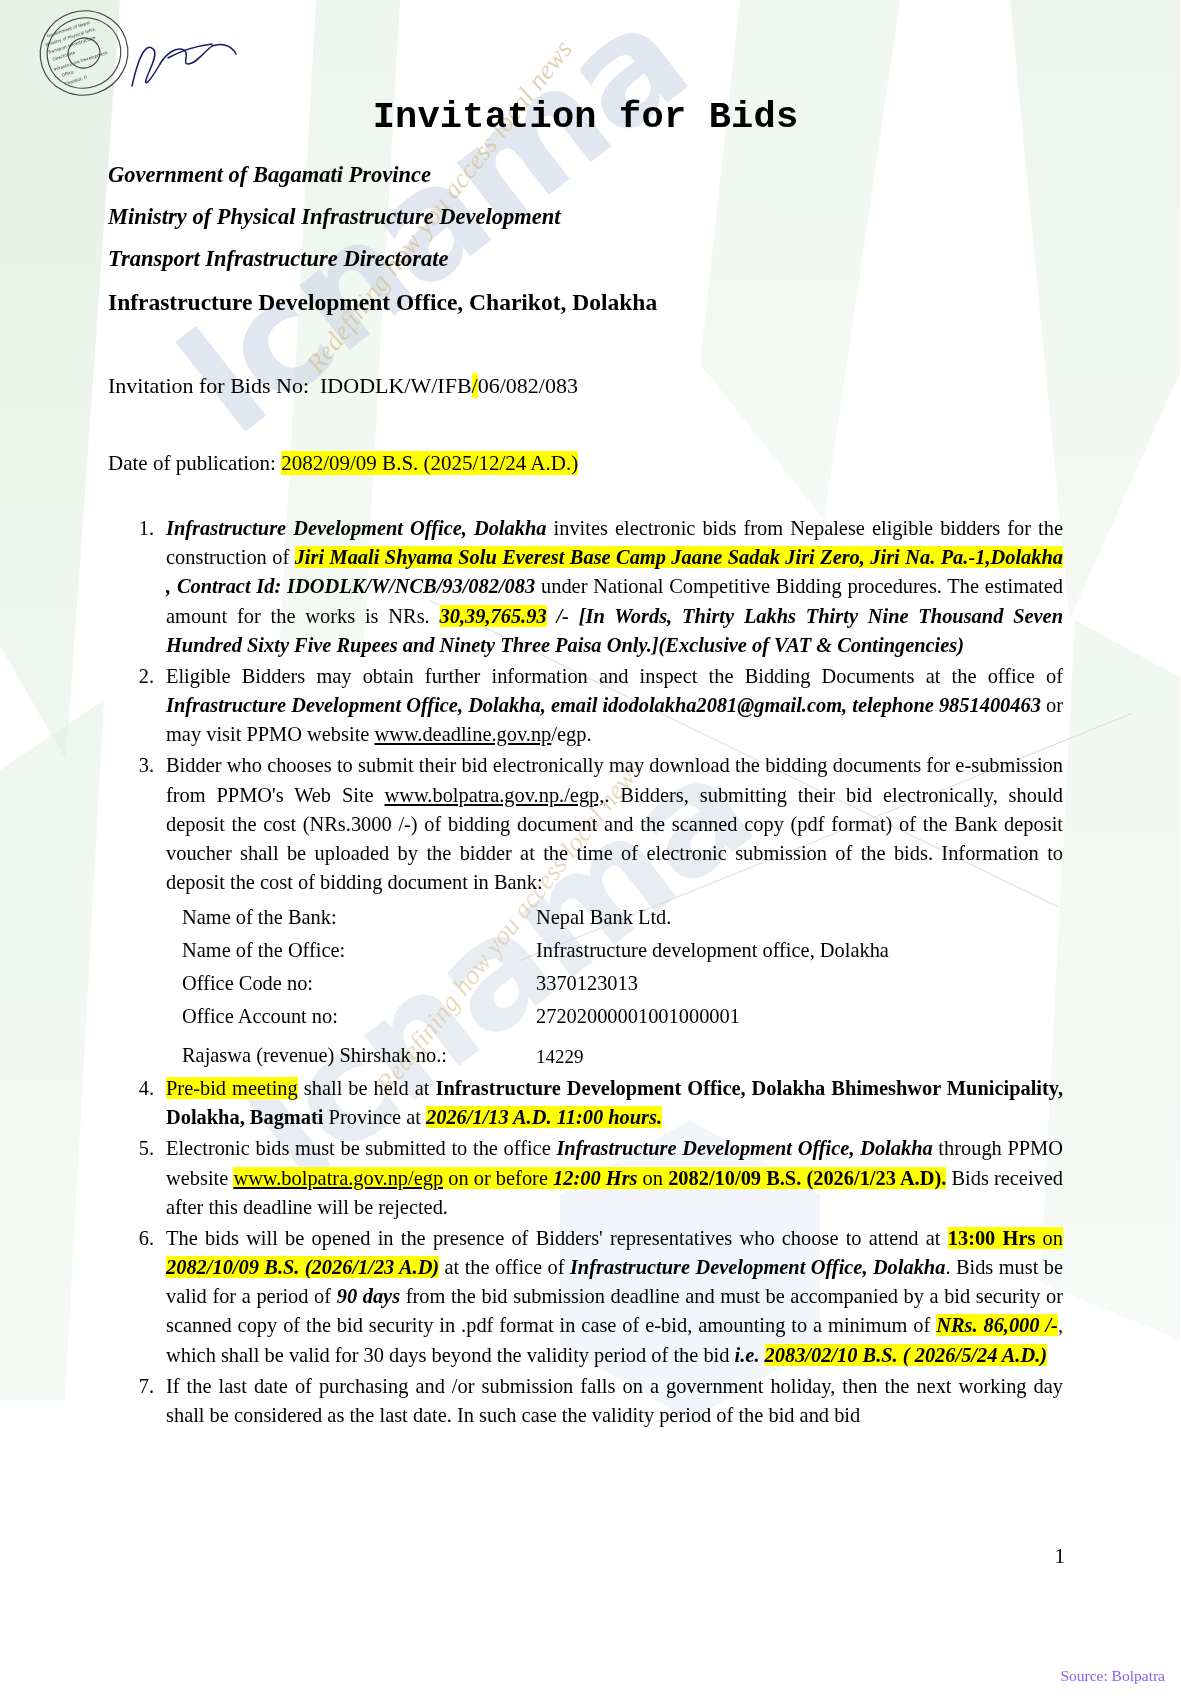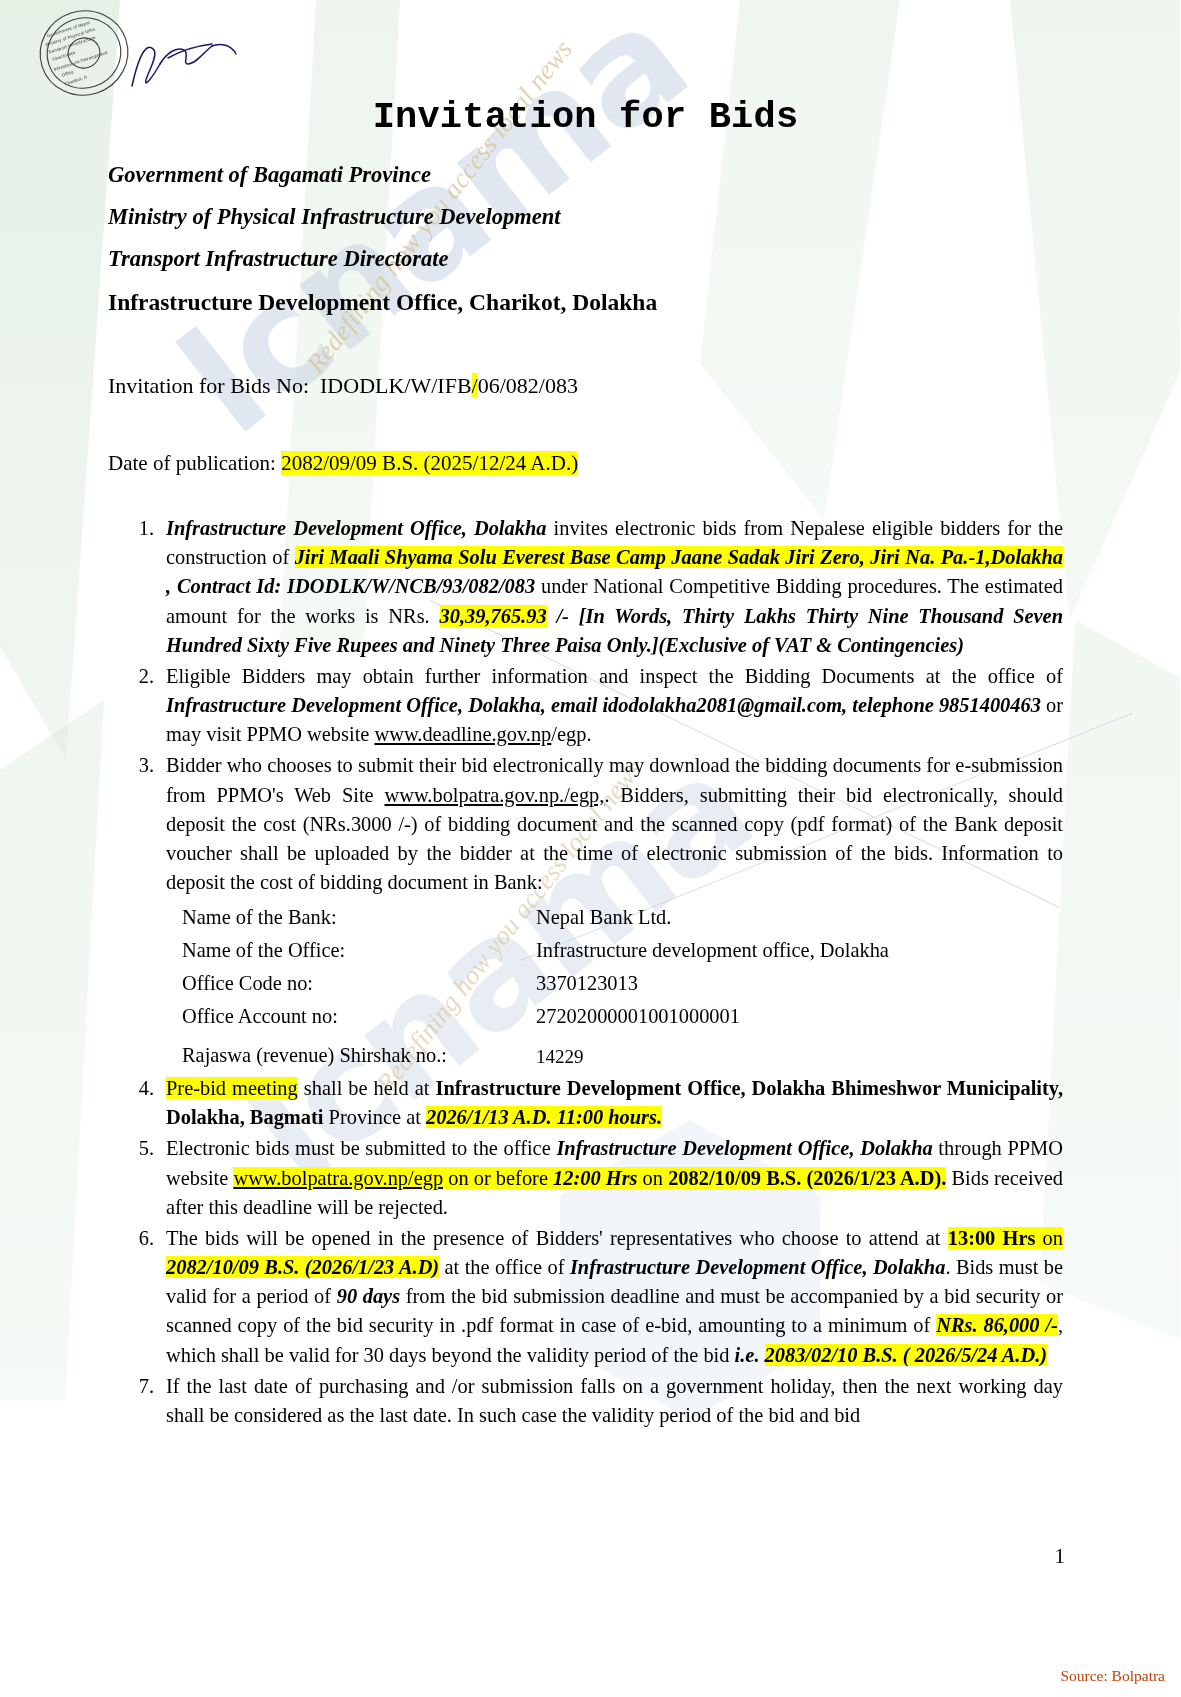--- a/index.html
+++ b/index.html
@@ -221,21 +221,21 @@
     right: 116px;
     bottom: 128px;
     font-size: 21px;
     z-index: 3;
   }
   .source {
     position: absolute;
     right: 16px;
     bottom: 12px;
     font-size: 15.5px;
-    color: #c2410c;
+    color: #8b5cf6;
     font-family: "Liberation Serif", serif;
     z-index: 4;
   }
 </style>
 </head>
 <body>
 
 <div class="page">
 
   <div class="wm-layer">

